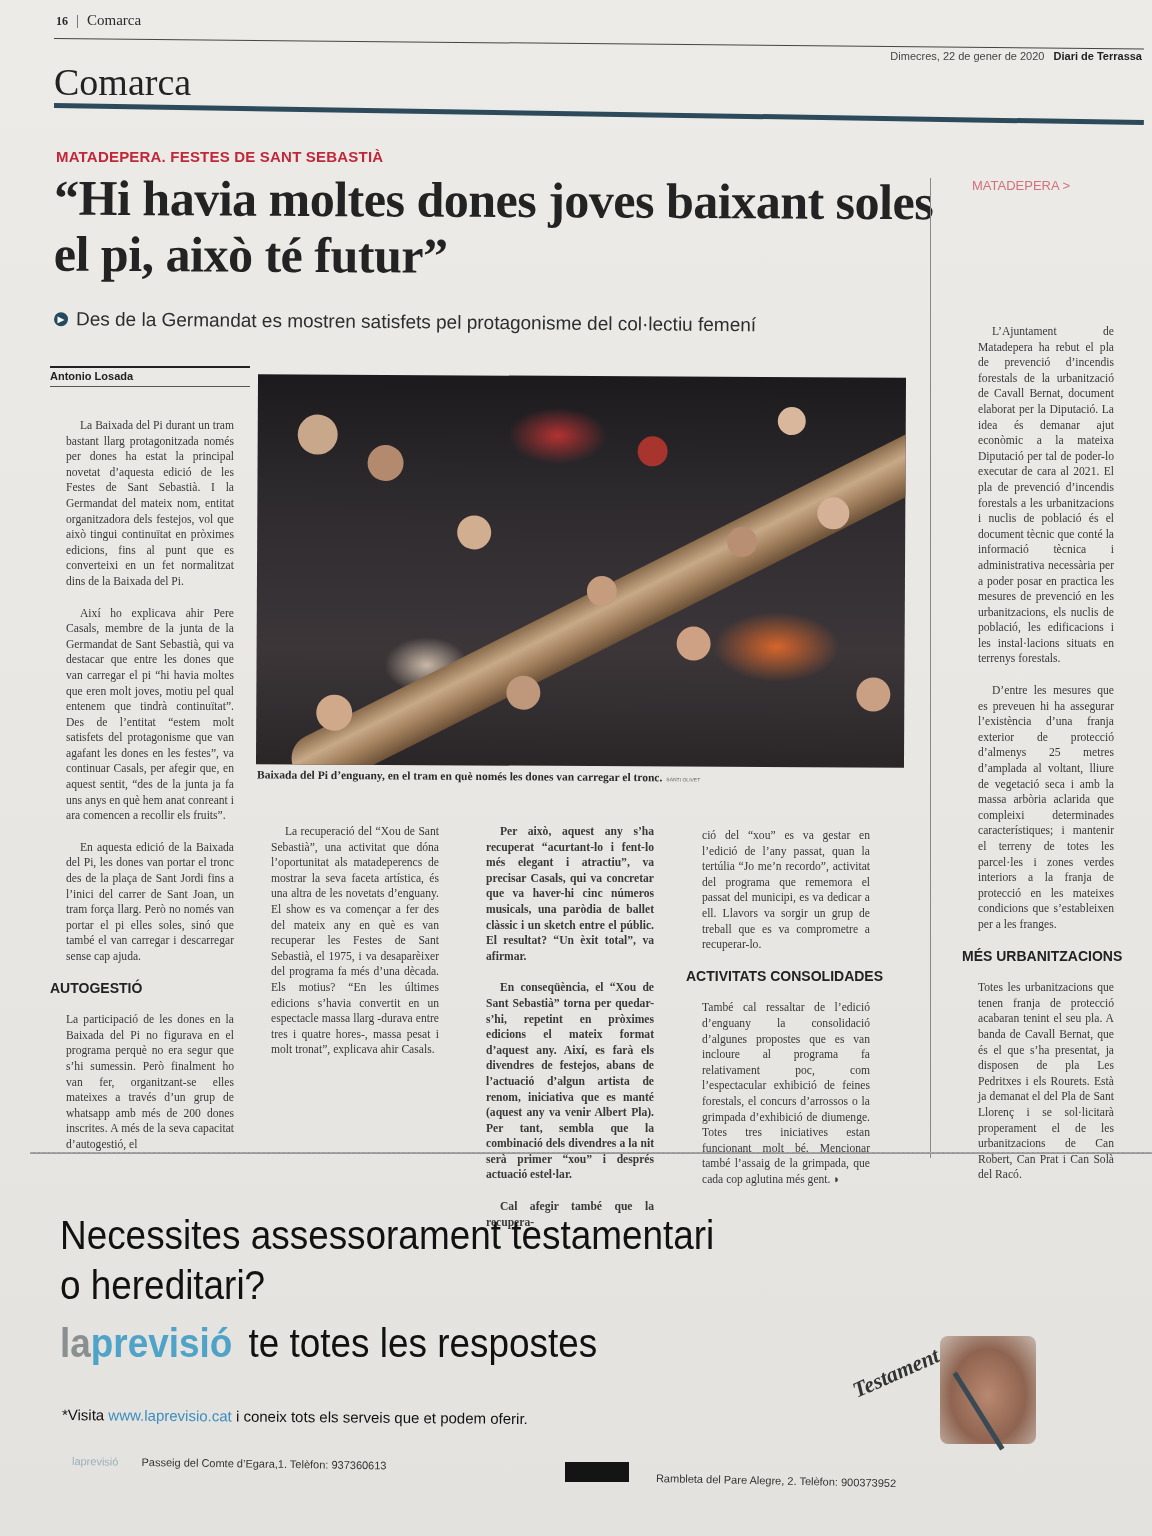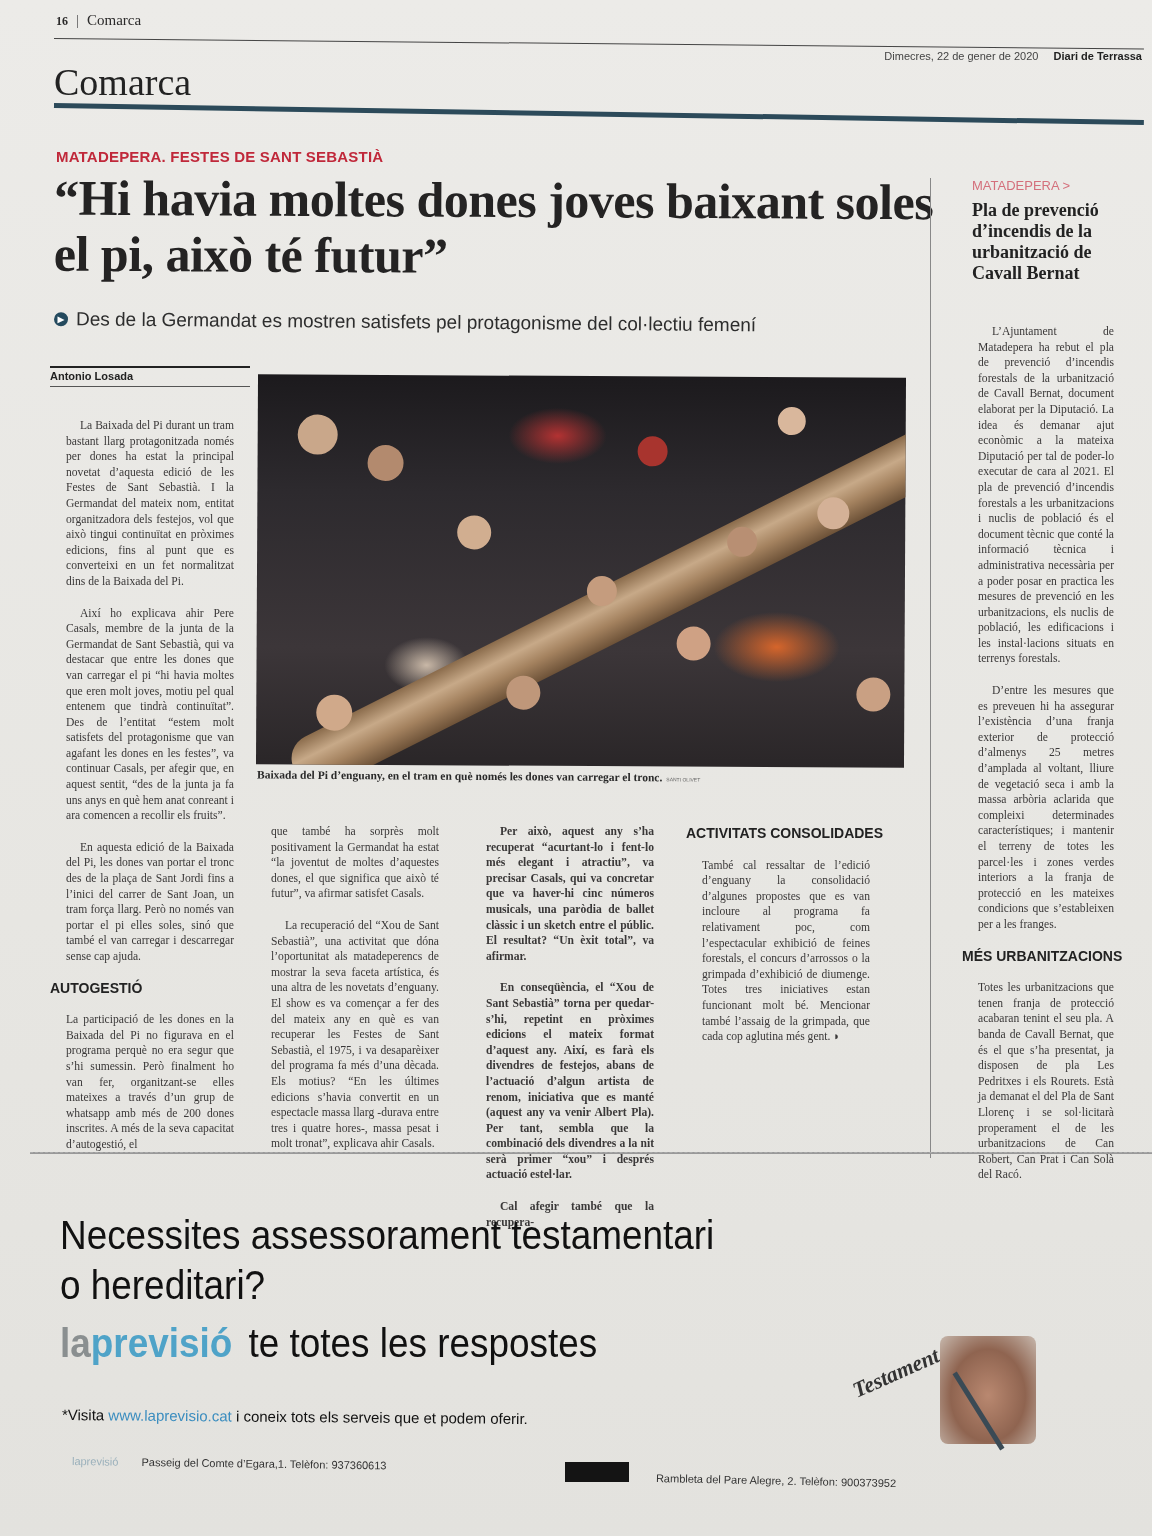--- a/index.html
+++ b/index.html
@@ -12,21 +12,21 @@
   }
   .page { position:absolute; inset:0; background:linear-gradient(180deg,#ecebe8 0%,#e7e6e2 60%,#e3e2de 100%);padding-left:40px; }
   .abs { position:absolute; }
 
   
   .folio { left:56px; top:12px; font-size:15px; display:flex; align-items:baseline; gap:8px; }
   .folio .num { font-weight:bold; font-size:12px; }
   .folio .sep { color:#555; }
   .folio-rule { left:54px; top:38px; width:1090px; height:1px; background:#444; transform:rotate(0.55deg); transform-origin:left; }
   .dateline { right:10px; top:50px; font-family:"Liberation Sans", sans-serif; font-size:11px; color:#444; }
-  .dateline b { color:#222; margin-left:12px; }
+  .dateline b { color:#222; margin-left:6px; }
 
   .section-title { left:54px; top:60px; font-size:38px; color:#222; }
   .section-rule { left:54px; top:103px; width:1090px; height:5px; background:#2c4a5a; transform:rotate(0.9deg); transform-origin:left; }
 
   .kicker { left:56px; top:148px; font-family:"Liberation Sans", sans-serif; font-weight:bold; color:#c0283a; font-size:15px; letter-spacing:0.2px; }
   .headline { left:54px; top:172px; width:880px; font-size:50px; line-height:56px; font-weight:bold; color:#242323; letter-spacing:-0.5px; transform:rotate(0.3deg); }
   .subhead { left:54px; top:312px; width:880px; font-family:"Liberation Sans", sans-serif; font-size:19px; color:#2d2d2d; display:flex; align-items:center; gap:8px; transform:rotate(0.5deg); }
   .bullet-icon { width:14px; height:14px; border-radius:50%; background:#244a5e; color:#fff; font-size:9px; display:inline-flex; align-items:center; justify-content:center; }
 
   .byline-rule { left:50px; top:366px; width:200px; height:2px; background:#222; }
@@ -122,38 +122,37 @@
     <div class="crowd-dot" style="left:60px;top:320px;width:36px;height:36px;background:#d0a98a;"></div>
     <div class="crowd-dot" style="left:250px;top:300px;width:34px;height:34px;background:#bf977a;"></div>
     <div class="crowd-dot" style="left:520px;top:30px;width:28px;height:28px;background:#d9b79c;"></div>
     <div class="crowd-dot" style="left:380px;top:60px;width:30px;height:30px;background:#a8342e;"></div>
   </div>
   <div class="abs caption">
     <span>Baixada del Pi d’enguany, en el tram en què només les dones van carregar el tronc.</span><small>SANTI OLIVET</small>
   </div>
 
   <div class="abs col" style="left:255px; top:808px; width:200px;">
-    <p class="noindent">que també ha sorprès molt positivament la Germandat ha estat “la joventut de moltes d’aquestes dones, el que significa que això té futur”, va afirmar satisfet Casals.</p>
     <p>La recuperació del “Xou de Sant Sebastià”, una activitat que dóna l’oportunitat als matadeperencs de mostrar la seva faceta artística, és una altra de les novetats d’enguany. El show es va començar a fer des del mateix any en què es van recuperar les Festes de Sant Sebastià, el 1975, i va desaparèixer del programa fa més d’una dècada. Els motius? “En les últimes edicions s’havia convertit en un espectacle massa llarg -durava entre tres i quatre hores-, massa pesat i molt tronat”, explicava ahir Casals.</p>
   </div>
 
   <div class="abs col" style="left:470px; top:808px; width:200px;font-weight:bold;">
     <p>Per això, aquest any s’ha recuperat “acurtant-lo i fent-lo més elegant i atractiu”, va precisar Casals, qui va concretar que va haver-hi cinc números musicals, una paròdia de ballet clàssic i un sketch entre el públic. El resultat? “Un èxit total”, va afirmar.</p>
     <p>En conseqüència, el “Xou de Sant Sebastià” torna per quedar-s’hi, repetint en pròximes edicions el mateix format d’aquest any. Així, es farà els divendres de festejos, abans de l’actuació d’algun artista de renom, iniciativa que es manté (aquest any va venir Albert Pla). Per tant, sembla que la combinació dels divendres a la nit serà primer “xou” i després actuació estel·lar.</p>
     <p>Cal afegir també que la recupera-</p>
   </div>
 
   <div class="abs col" style="left:686px; top:812px; width:200px;">
+    <p class="noindent">ció del “xou” es va gestar en l’edició de l’any passat, quan la tertúlia “Jo me’n recordo”, activitat del programa que rememora el passat del municipi, es va dedicar a ell. Llavors va sorgir un grup de treball que es va comprometre a recuperar-lo.</p>
     <div class="subhd">ACTIVITATS CONSOLIDADES</div>
     <p class="noindent">També cal ressaltar de l’edició d’enguany la consolidació d’algunes propostes que es van incloure al programa fa relativament poc, com l’espectacular exhibició de feines forestals, el concurs d’arrossos o la grimpada d’exhibició de diumenge. Totes tres iniciatives estan funcionant molt bé. Mencionar també l’assaig de la grimpada, que cada cop aglutina més gent. ◗</p>
   </div>
 
   <div class="abs sidebar-rule"></div>
   <div class="abs side-kicker">MATADEPERA &gt;</div>
-  <div class="abs side-title">Pla de prevenció d’incendis de la urbanització de Cavall Bernat</div>
   <div class="abs col" style="left:962px; top:308px; width:168px;">
     <p>L’Ajuntament de Matadepera ha rebut el pla de prevenció d’incendis forestals de la urbanització de Cavall Bernat, document elaborat per la Diputació. La idea és demanar ajut econòmic a la mateixa Diputació per tal de poder-lo executar de cara al 2021. El pla de prevenció d’incendis forestals a les urbanitzacions i nuclis de població és el document tècnic que conté la informació tècnica i administrativa necessària per a poder posar en practica les mesures de prevenció en les urbanitzacions, els nuclis de població, les edificacions i les instal·lacions situats en terrenys forestals.</p>
     <p>D’entre les mesures que es preveuen hi ha assegurar l’existència d’una franja exterior de protecció d’almenys 25 metres d’amplada al voltant, lliure de vegetació seca i amb la massa arbòria aclarida que compleixi determinades característiques; i mantenir el terreny de totes les parcel·les i zones verdes interiors a la franja de protecció en les mateixes condicions que s’estableixen per a les franges.</p>
     <div class="subhd">MÉS URBANITZACIONS</div>
     <p class="noindent">Totes les urbanitzacions que tenen franja de protecció acabaran tenint el seu pla. A banda de Cavall Bernat, que és el que s’ha presentat, ja disposen de pla Les Pedritxes i els Rourets. Està ja demanat el del Pla de Sant Llorenç i se sol·licitarà properament el de les urbanitzacions de Can Robert, Can Prat i Can Solà del Racó.</p>
   </div>
 
   <div class="abs ad-rule"></div>
   <div class="abs ad-h1">
     <div>Necessites assessorament testamentari</div>

